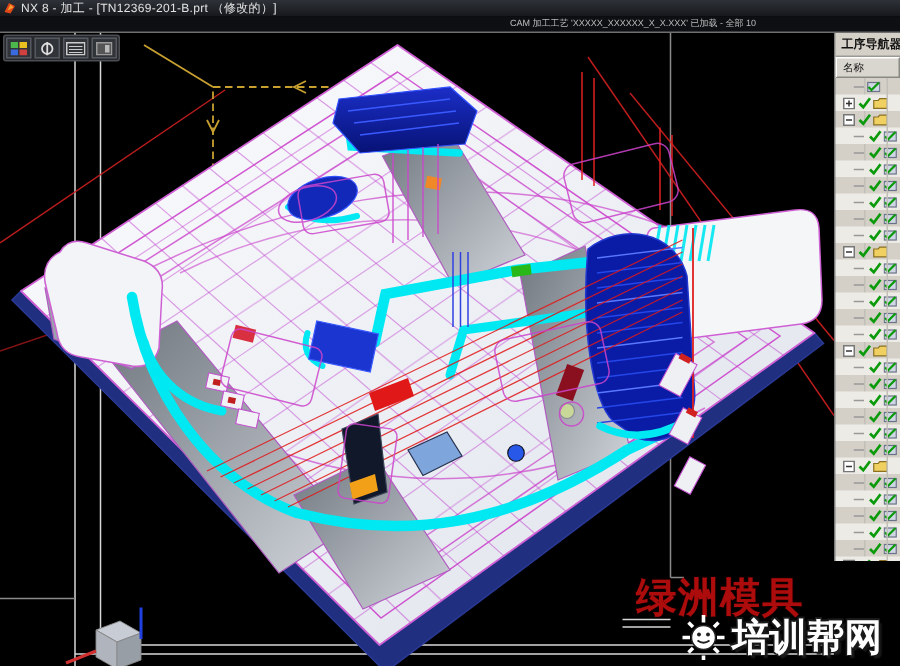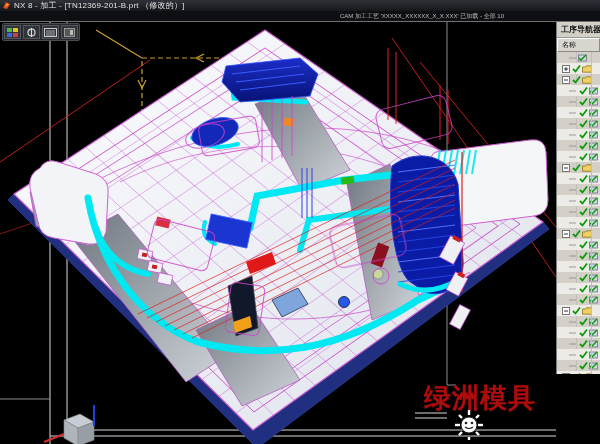--- a/index.html
+++ b/index.html
@@ -728,14 +728,15 @@
         <line x1="7" y1="6" x2="10" y2="9"></line>
           <line x1="24" y1="23" x2="27" y2="26"></line>
         <line x1="7" y1="26" x2="10" y2="23"></line>
           <line x1="24" y1="9" x2="27" y2="6"></line>
       </g>
       <circle cx="17" cy="16" r="8" fill="#fff" stroke="#222" stroke-width="1"></circle>
       <circle cx="14" cy="14" r="1.3" fill="#222"></circle>
         <circle cx="20" cy="14" r="1.3" fill="#222"></circle>
       <path d="M13,18 Q17,21 21,18" fill="none" stroke="#222" stroke-width="1.2"></path>
     </svg>
+    <span>培训帮网</span>
   </div>
 </div>
 
 </body></html>

